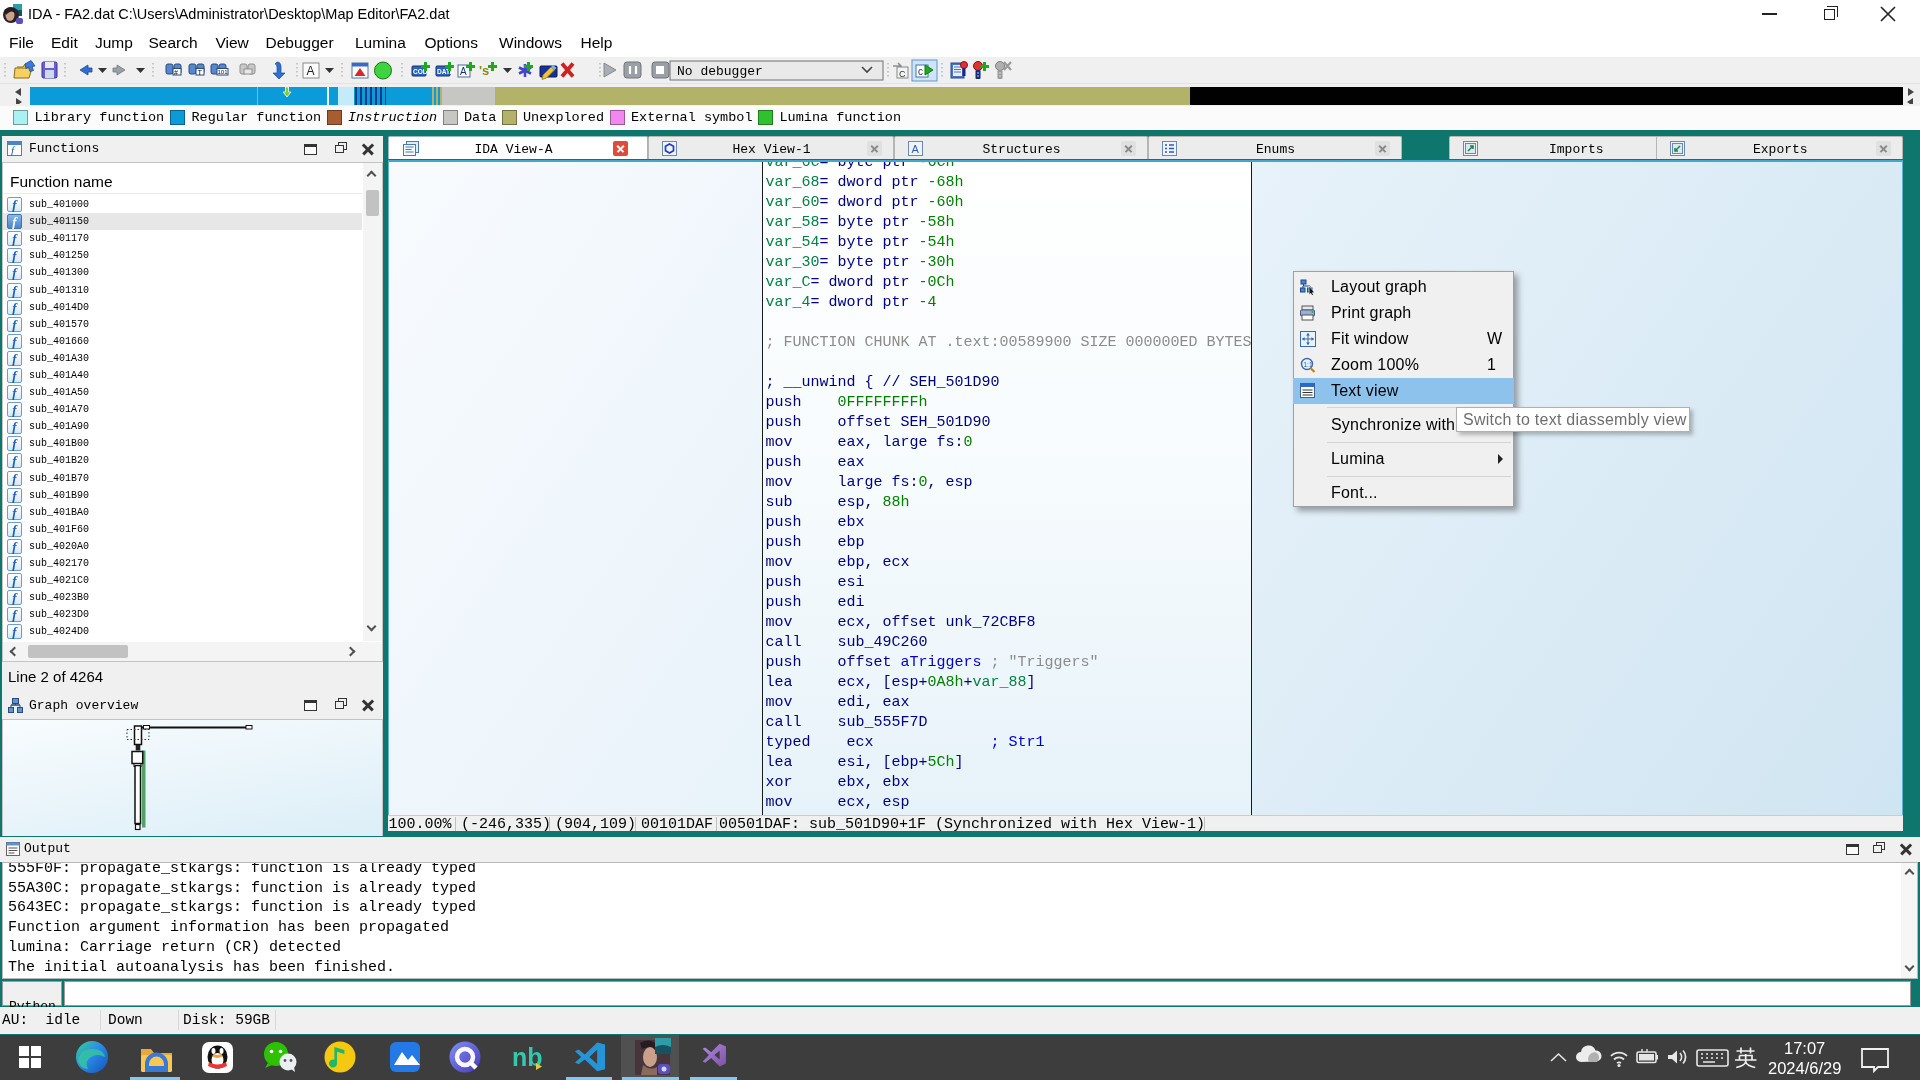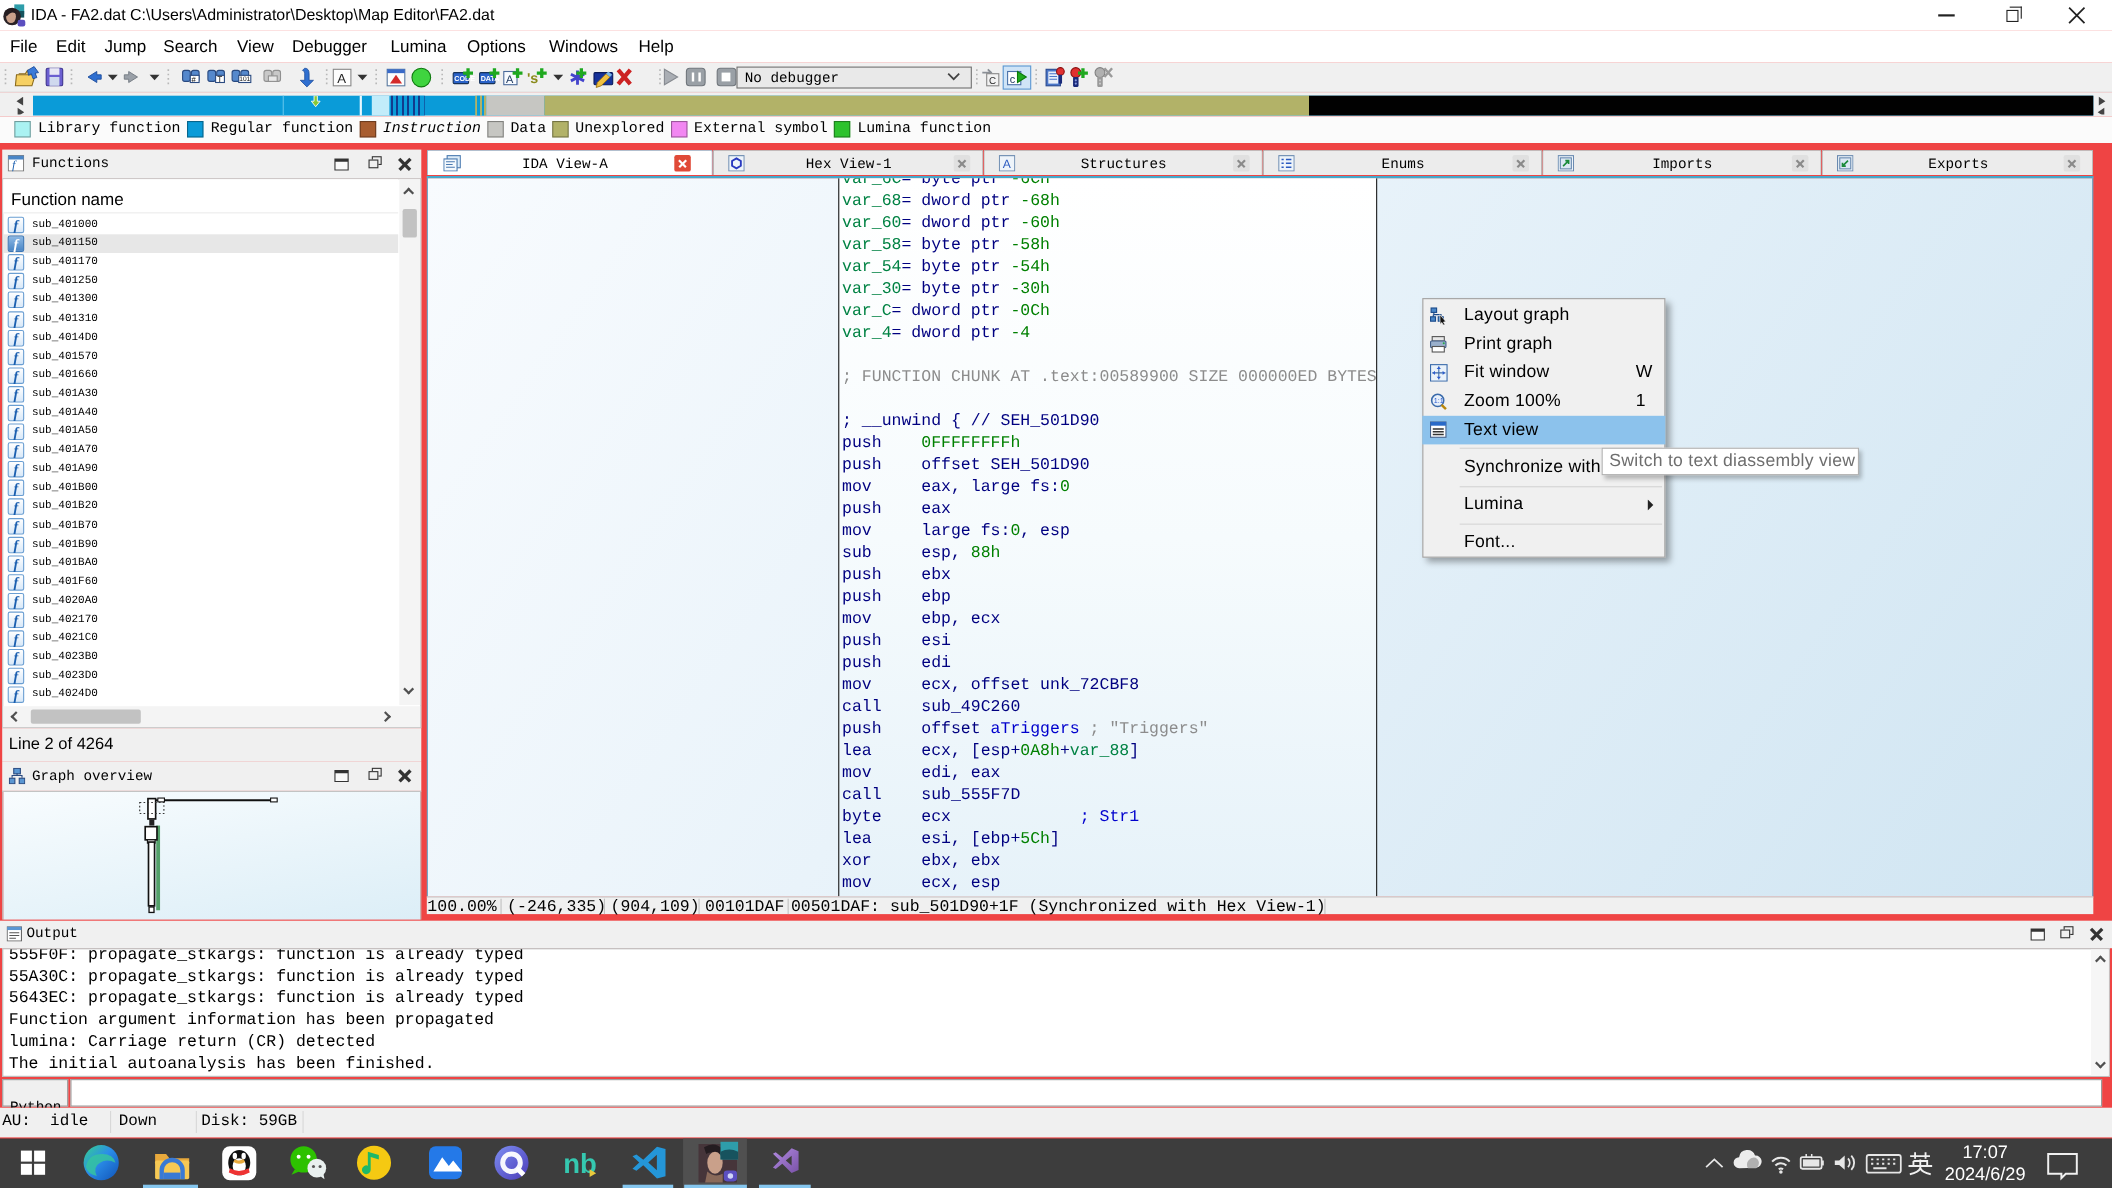--- a/index.html
+++ b/index.html
@@ -1,17 +1,17 @@
 <!DOCTYPE html>
 <html><head>
 <meta charset="utf-8">
 <style>
 *{margin:0;padding:0;box-sizing:border-box;}
 html,body{width:1920px;height:1080px;overflow:hidden;}
-#root{position:relative;width:1920px;height:1080px;background:#ef4444;font-family:"Liberation Sans",sans-serif;color:#000;}
+#root{position:relative;width:1920px;height:1080px;background:#0f766e;font-family:"Liberation Sans",sans-serif;color:#000;}
 .abs{position:absolute;}
 .mono{font-family:"Liberation Mono",monospace;}
 .titlebar{left:0;top:0;width:1920px;height:28px;background:#ffffff;}
 .menubar{left:0;top:28px;width:1920px;height:29px;background:#ffffff;}
 .menuitem{position:absolute;top:6px;font-size:15.5px;color:#000;}
 .toolbar{left:0;top:57px;width:1920px;height:27px;background:#f0f0f0;border-bottom:1px solid #e3e3e3;}
 .navrow{left:0;top:84px;width:1920px;height:22px;background:#f0f0f0;}
 .legend{left:0;top:106px;width:1920px;height:24px;background:#fbfbfb;}
 .sw{position:absolute;top:4px;width:15px;height:15px;border:1px solid rgba(0,0,0,0.35);}
 .lgt{position:absolute;top:4px;font-family:"Liberation Mono",monospace;font-size:13.5px;color:#000;}
@@ -417,21 +417,21 @@
       <svg class="abs" style="left:13px;top:4px" width="15" height="15">
         <rect x="0.5" y="0.5" width="14" height="14" fill="#eef4fa" stroke="#6a8ab0"></rect>
         <path d="M3 4 h2 M3 7.5 h2 M3 11 h2 M7 4 h5 M7 7.5 h5 M7 11 h5" stroke="#2a5ac0" stroke-width="1.4"></path>
       </svg>
       <div class="tablbl" style="left:107px;">Enums</div>
       <div class="tabx" style="left:226px;">
         <div class="xg1"></div>
         <div class="xg2"></div>
       </div>
     </div>
-<div class="tab" style="left:1402px;width:254px;">
+<div class="tab" style="left:1449px;width:254px;">
       <svg class="abs" style="left:13px;top:4px" width="15" height="15">
         <rect x="0.5" y="0.5" width="14" height="14" fill="#eef4fa" stroke="#6a8ab0"></rect>
         <rect x="2.5" y="2.5" width="10" height="10" fill="#dce8f4" stroke="#6a8ab0"></rect>
         <path d="M5 10 l5 -5 m0 3 v-3 h-3" stroke="#1a8a3a" stroke-width="1.5" fill="none"></path>
       </svg>
       <div class="tablbl" style="left:99px;">Imports</div>
       <div class="tabx" style="left:226px;">
         <div class="xg1"></div>
         <div class="xg2"></div>
       </div>
@@ -485,21 +485,21 @@
 <span class="n">push    ebp</span>
 <span class="n">mov     ebp, ecx</span>
 <span class="n">push    esi</span>
 <span class="n">push    edi</span>
 <span class="n">mov     ecx, offset unk_72CBF8</span>
 <span class="n">call    sub_49C260</span>
 <span class="n">push    offset </span><span class="b">aTriggers</span><span class="n"> </span><span class="c">; "Triggers"</span>
 <span class="n">lea     ecx, [esp+</span><span class="g">0A8h</span><span class="n">+</span><span class="v">var_88</span><span class="n">]</span>
 <span class="n">mov     edi, eax</span>
 <span class="n">call    sub_555F7D</span>
-<span class="n">byte    ecx             </span><span class="b">; Str1</span>
+<span class="n">typed    ecx             </span><span class="b">; Str1</span>
 <span class="n">lea     esi, [ebp+</span><span class="g">5Ch</span><span class="n">]</span>
 <span class="n">xor     ebx, ebx</span>
 <span class="n">mov     ecx, esp</span></pre>
 </div>
 <div class="abs mono" style="left:388px;top:815px;width:1515px;height:16px;background:#f0f0f0;border-top:1px solid #cccccc;font-size:15px;">
  <div class="abs" style="left:0.5px;top:0px;">100.00%</div>
  <div class="abs" style="left:73px;top:0px;">(-246,335)</div>
  <div class="abs" style="left:167px;top:0px;">(904,109)</div>
  <div class="abs" style="left:253px;top:0px;">00101DAF</div>
  <div class="abs" style="left:331px;top:0px;">00501DAF: sub_501D90+1F (Synchronized with Hex View-1)</div>

